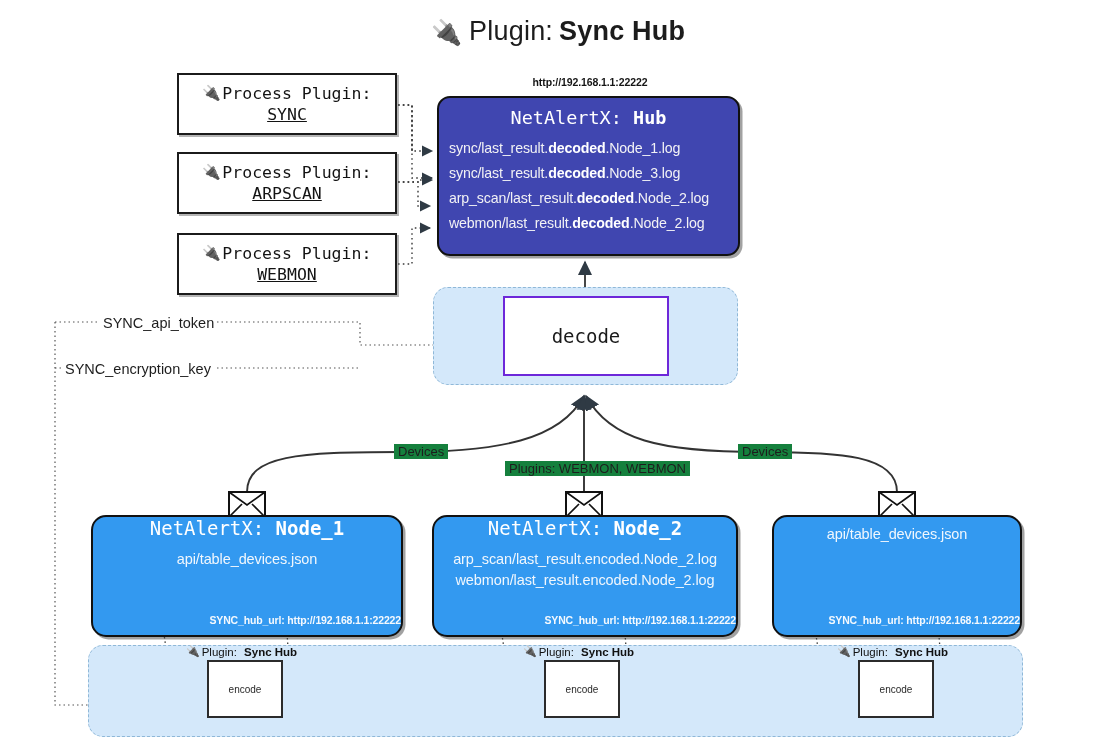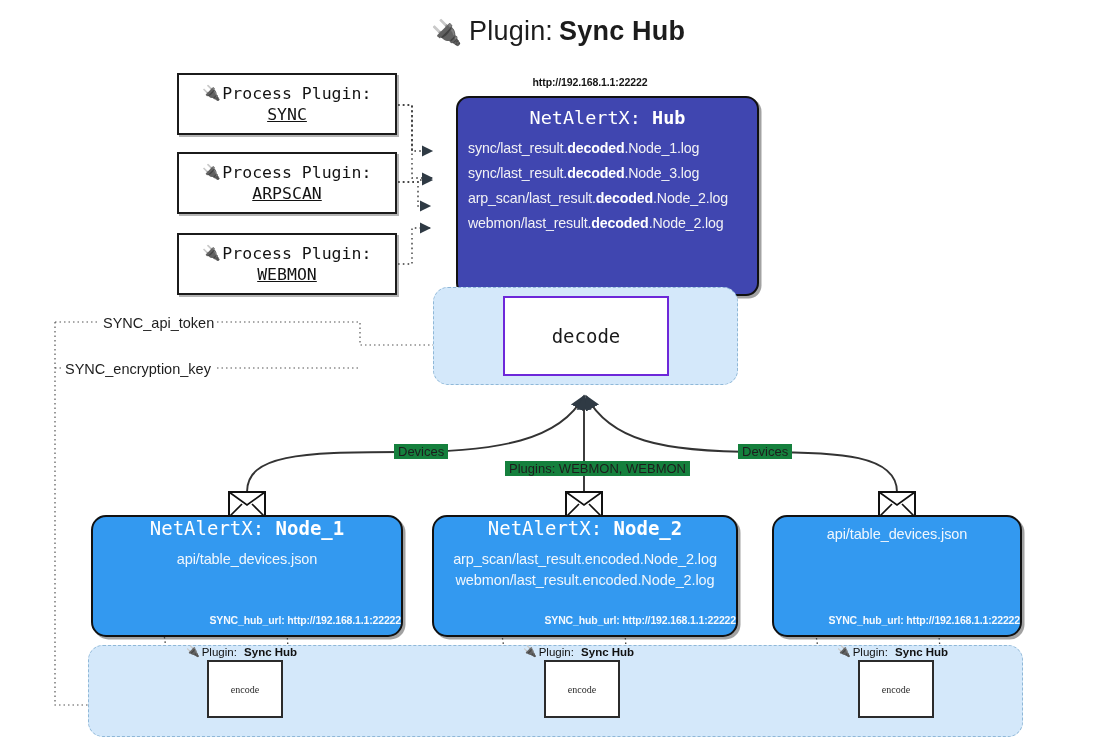--- a/index.html
+++ b/index.html
@@ -35,21 +35,21 @@
   .proc-box .l1{display:flex;align-items:center;gap:1px;white-space:nowrap;}
   .proc-box .l1 .plug{font-size:15px;transform:translateY(0px);}
   .proc-box .l2{white-space:nowrap;text-decoration:underline;}
 
   
   #hub-url{
     left:470px;top:76px;width:240px;text-align:center;
     font-size:10.5px;color:#151515;font-weight:600;letter-spacing:-.1px;
   }
   #hub{
-    left:456px;top:96px;width:303px;height:200px;
+    left:437px;top:96px;width:303px;height:160px;
     background:#4046b0;border:2.2px solid #111;border-radius:13px;
     box-shadow:2.5px 2.5px 0 rgba(70,70,70,.5);
     padding-top:9px;
   }
   #hub .hub-title{
     text-align:center;font-family:"DejaVu Sans Mono","Liberation Mono",monospace;
     font-size:18.5px;color:#ffffff;margin-bottom:7px;white-space:nowrap;
   }
   #hub .hub-title b{font-weight:700;}
   #hub .log{
@@ -68,21 +68,21 @@
     border:2px solid #6d28d9;
     display:flex;align-items:center;justify-content:center;
     font-family:"DejaVu Sans Mono","Liberation Mono",monospace;
     font-size:19px;color:#1a1a1a;
   }
 
   #encode-zone{left:88px;top:645px;width:935px;height:92px;}
   .enc-box{
     width:76px;height:58px;background:#fff;border:2px solid #2b2b2b;
     display:flex;align-items:center;justify-content:center;
-    font-family:Liberation Serif, serif;
+    font-family:Liberation Sans, sans-serif;
     font-size:10px;color:#2a2a2a;
   }
   .enc-label{
     font-size:11.5px;color:#111;white-space:nowrap;
     display:flex;align-items:center;gap:2px;
   }
   .enc-label .plug{font-size:11px;}
   .enc-label b{font-weight:700;}
 
   

